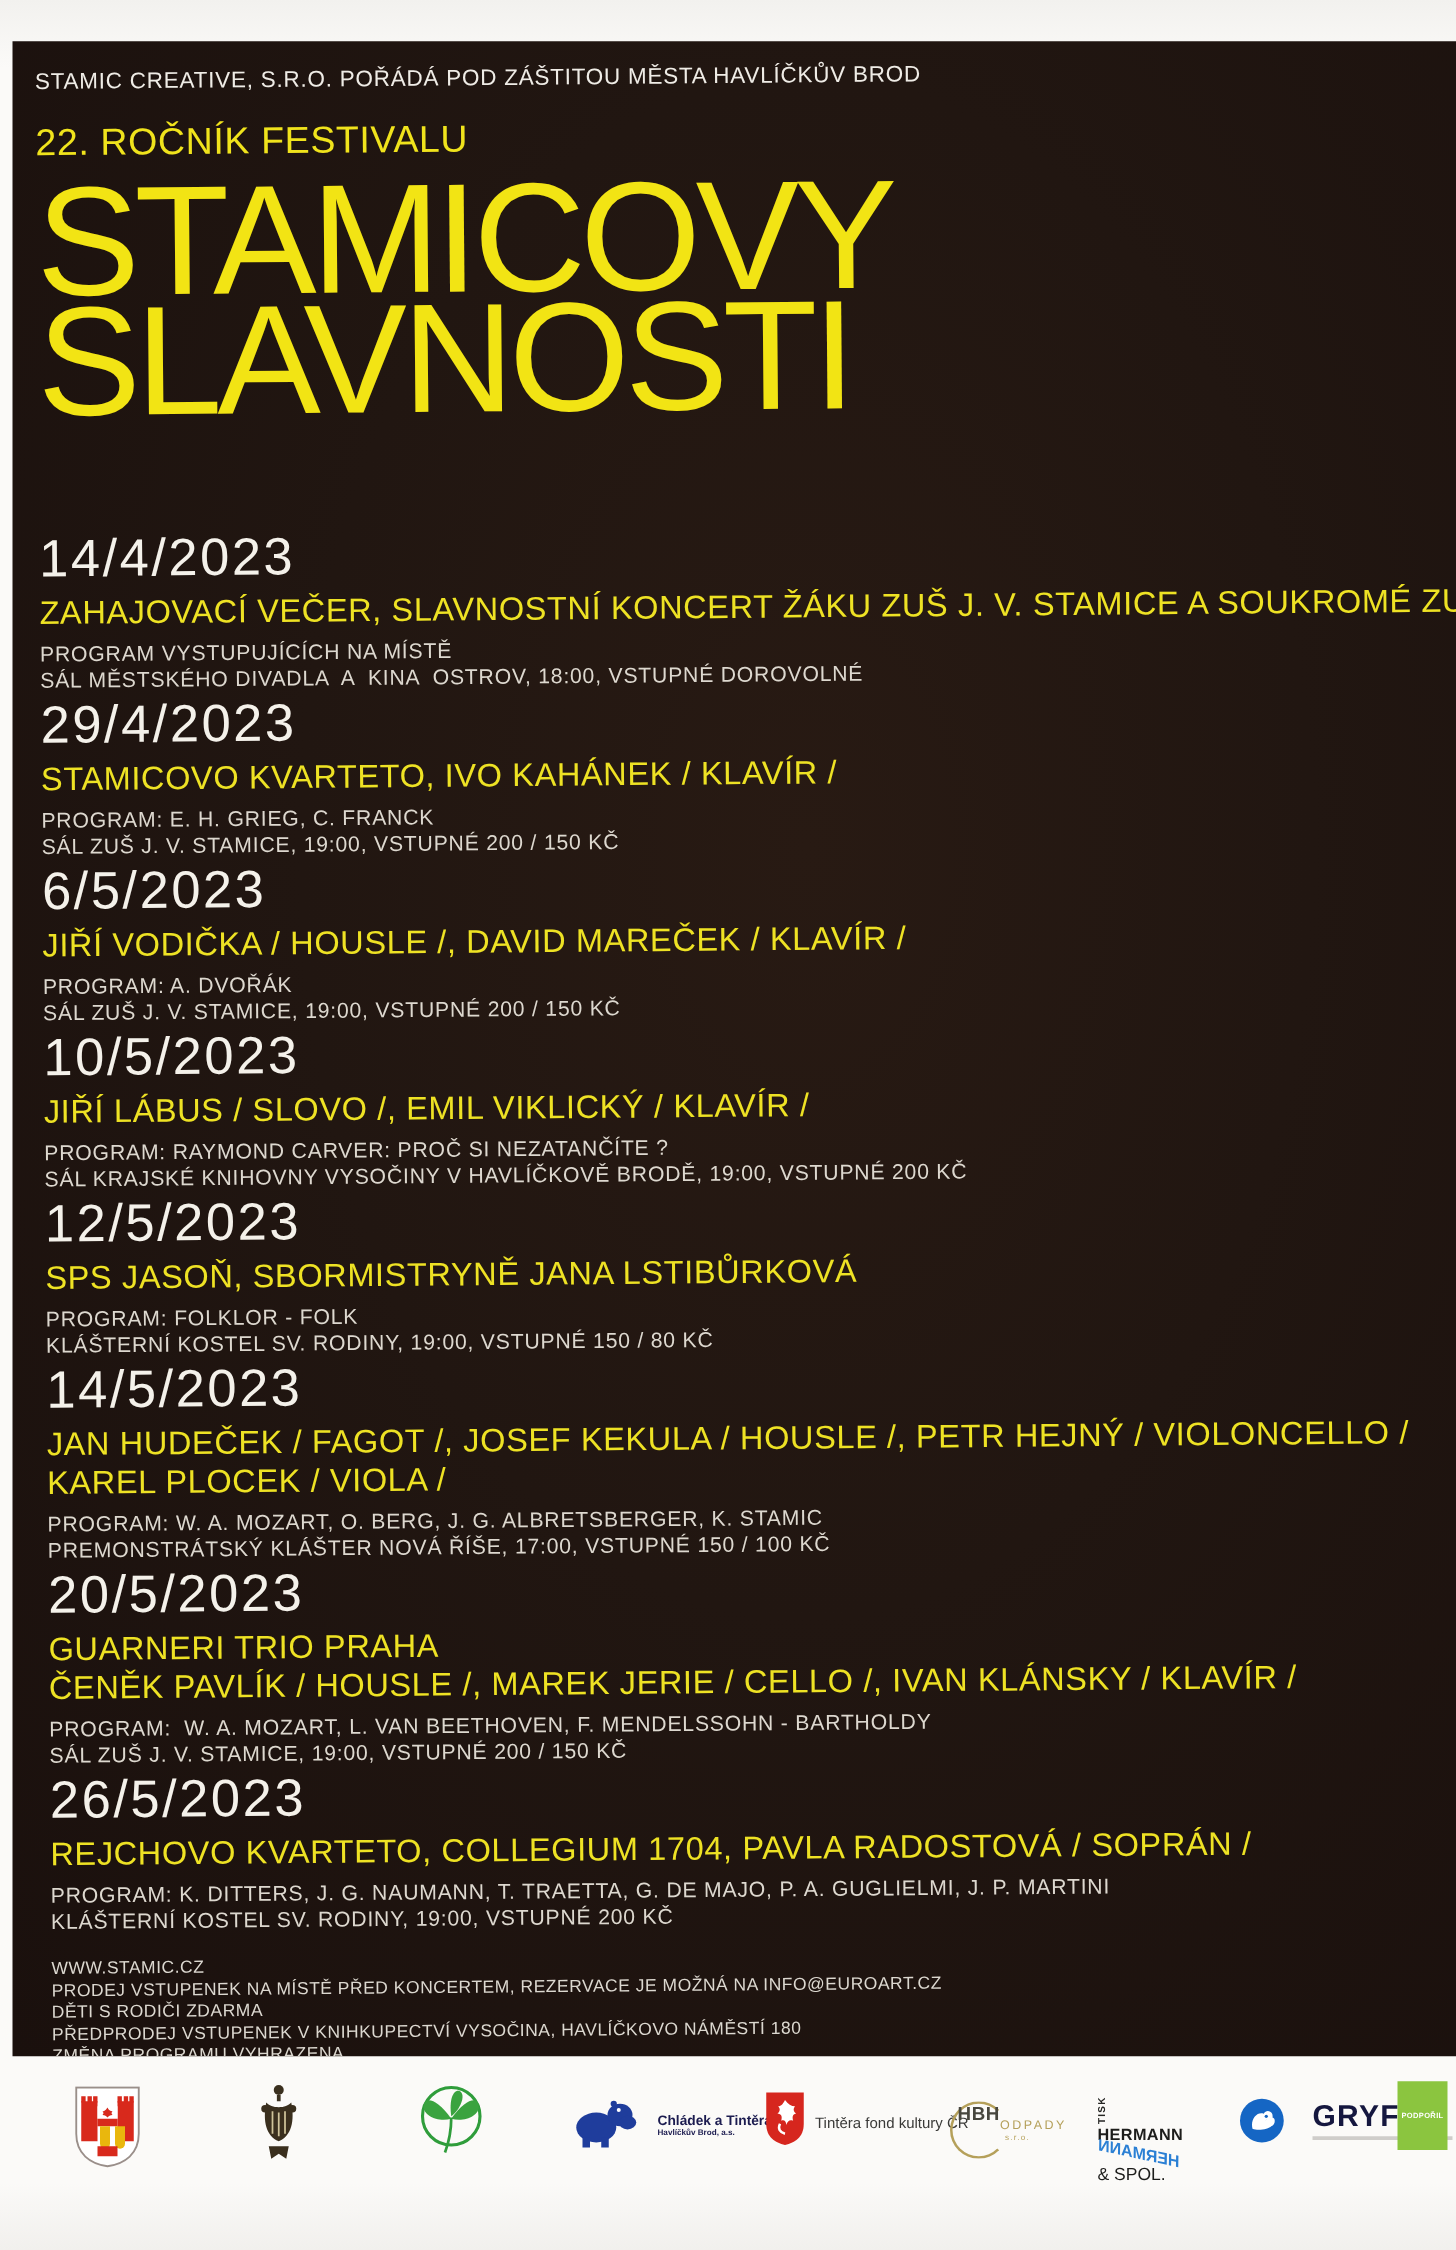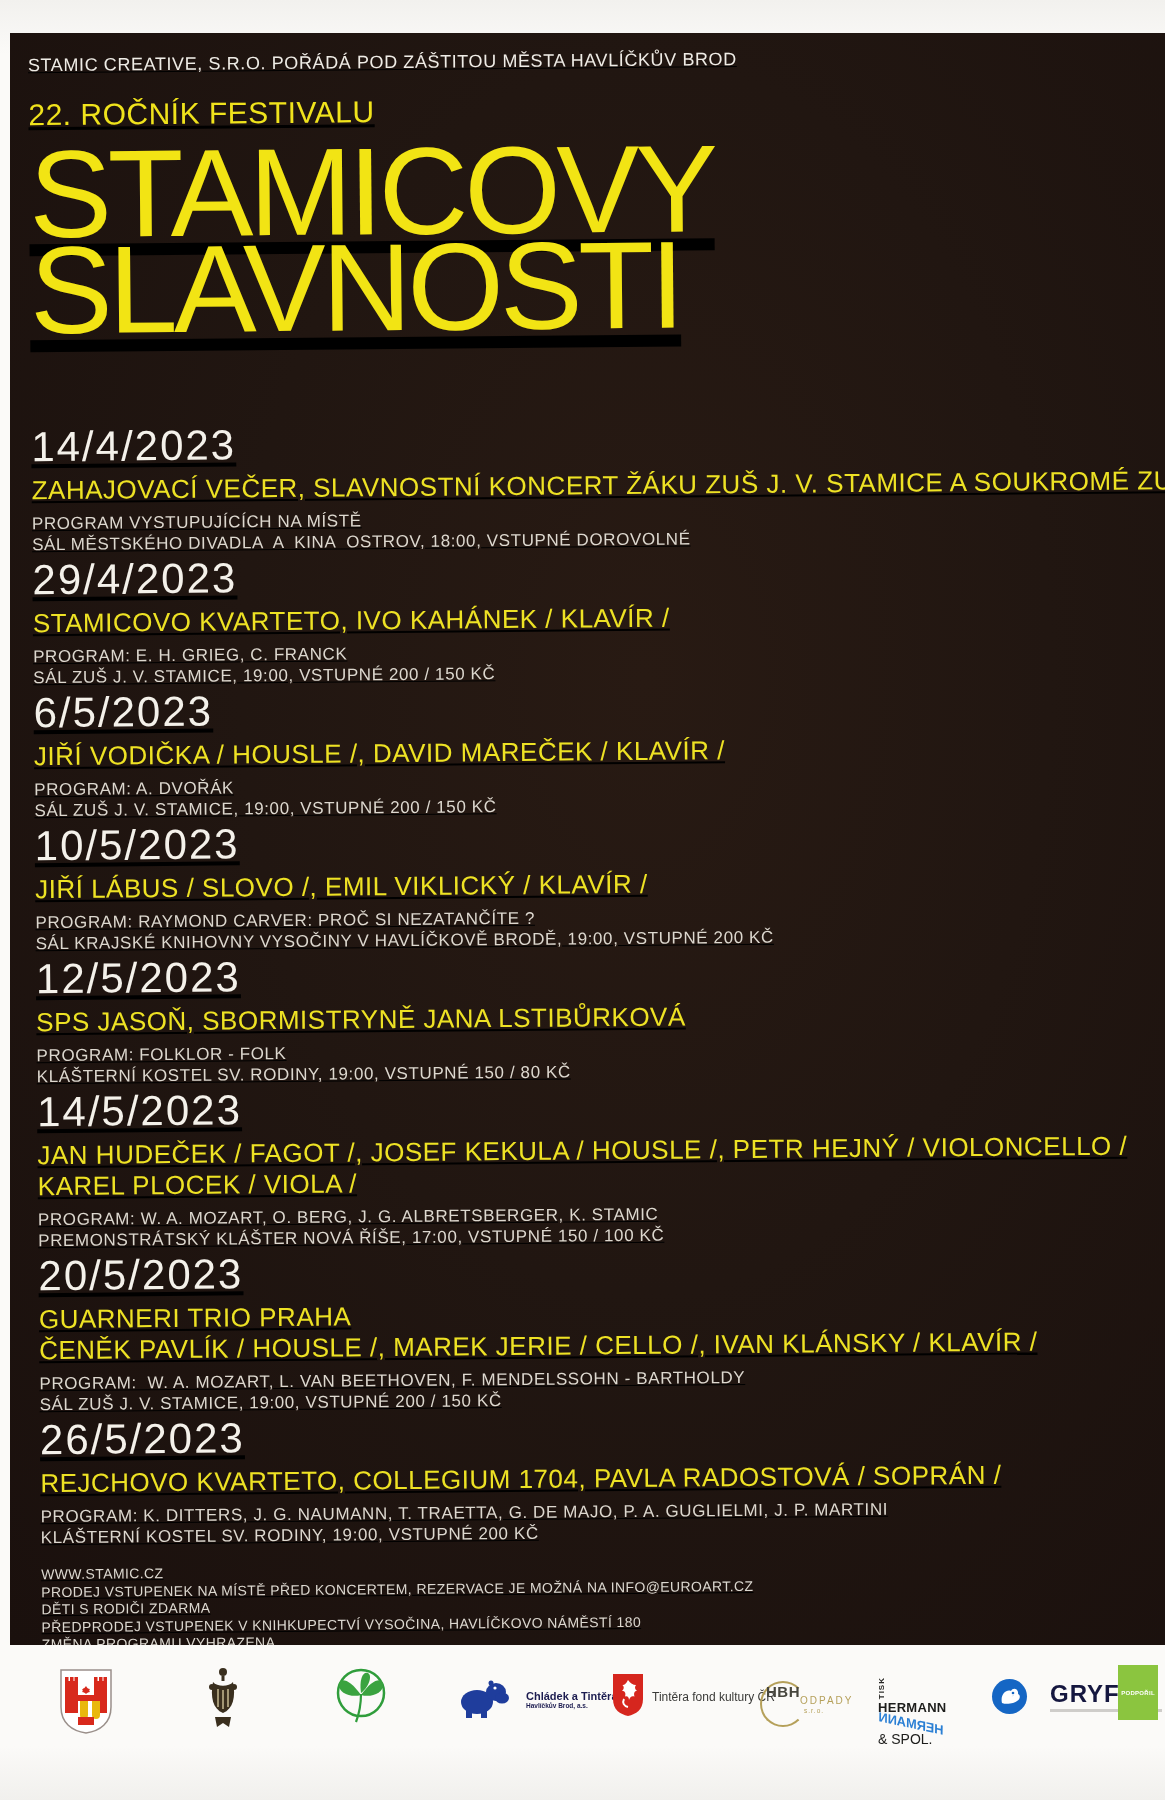--- a/index.html
+++ b/index.html
@@ -1,19 +1,19 @@
 <!DOCTYPE html>
 <html><head>
 <meta charset="utf-8">
 <style>
   html,body{margin:0;padding:0;}
   body{width:1165px;height:1800px;background:#f6f5f2;font-family:"Liberation Sans",sans-serif;overflow:hidden;}
   .page{position:relative;width:1165px;height:1800px;background:linear-gradient(180deg,#f2f1ee 0%,#fbfaf8 3%,#fbfaf8 97%,#f1f0ed 100%);}
   .poster{position:absolute;left:10px;top:33px;width:1155px;height:1612px;overflow:hidden;
-          background:radial-gradient(ellipse at 55% 40%, #281a13 0%, #211611 45%, #1a100d 100%);text-decoration:underline;}
+          background:radial-gradient(ellipse at 55% 40%, #281a13 0%, #211611 45%, #1a100d 100%);}
   .tilt{transform:rotate(-0.5deg);transform-origin:40px 40px;padding:14px 0 0 18px;}
   .org-line{font-size:18px;letter-spacing:.6px;color:#efece6;margin-top:8px;white-space:nowrap;}
   .edition{font-size:30px;letter-spacing:.5px;color:#f0e31c;margin-top:22px;white-space:nowrap;}
   .main-title{font-size:124px;line-height:96px;letter-spacing:-4px;color:#f2e414;margin-top:14px;white-space:nowrap;}
   .events{margin-top:86px;}
   .event{margin-bottom:2px;}
   .event-date{font-size:42px;line-height:46px;letter-spacing:2px;color:#f4f1ea;white-space:nowrap;}
   .event-title{margin-top:5px;}
   .title-line{font-size:26px;line-height:31px;letter-spacing:.5px;color:#eee224;white-space:nowrap;}
   .event-details{margin-top:7px;}

